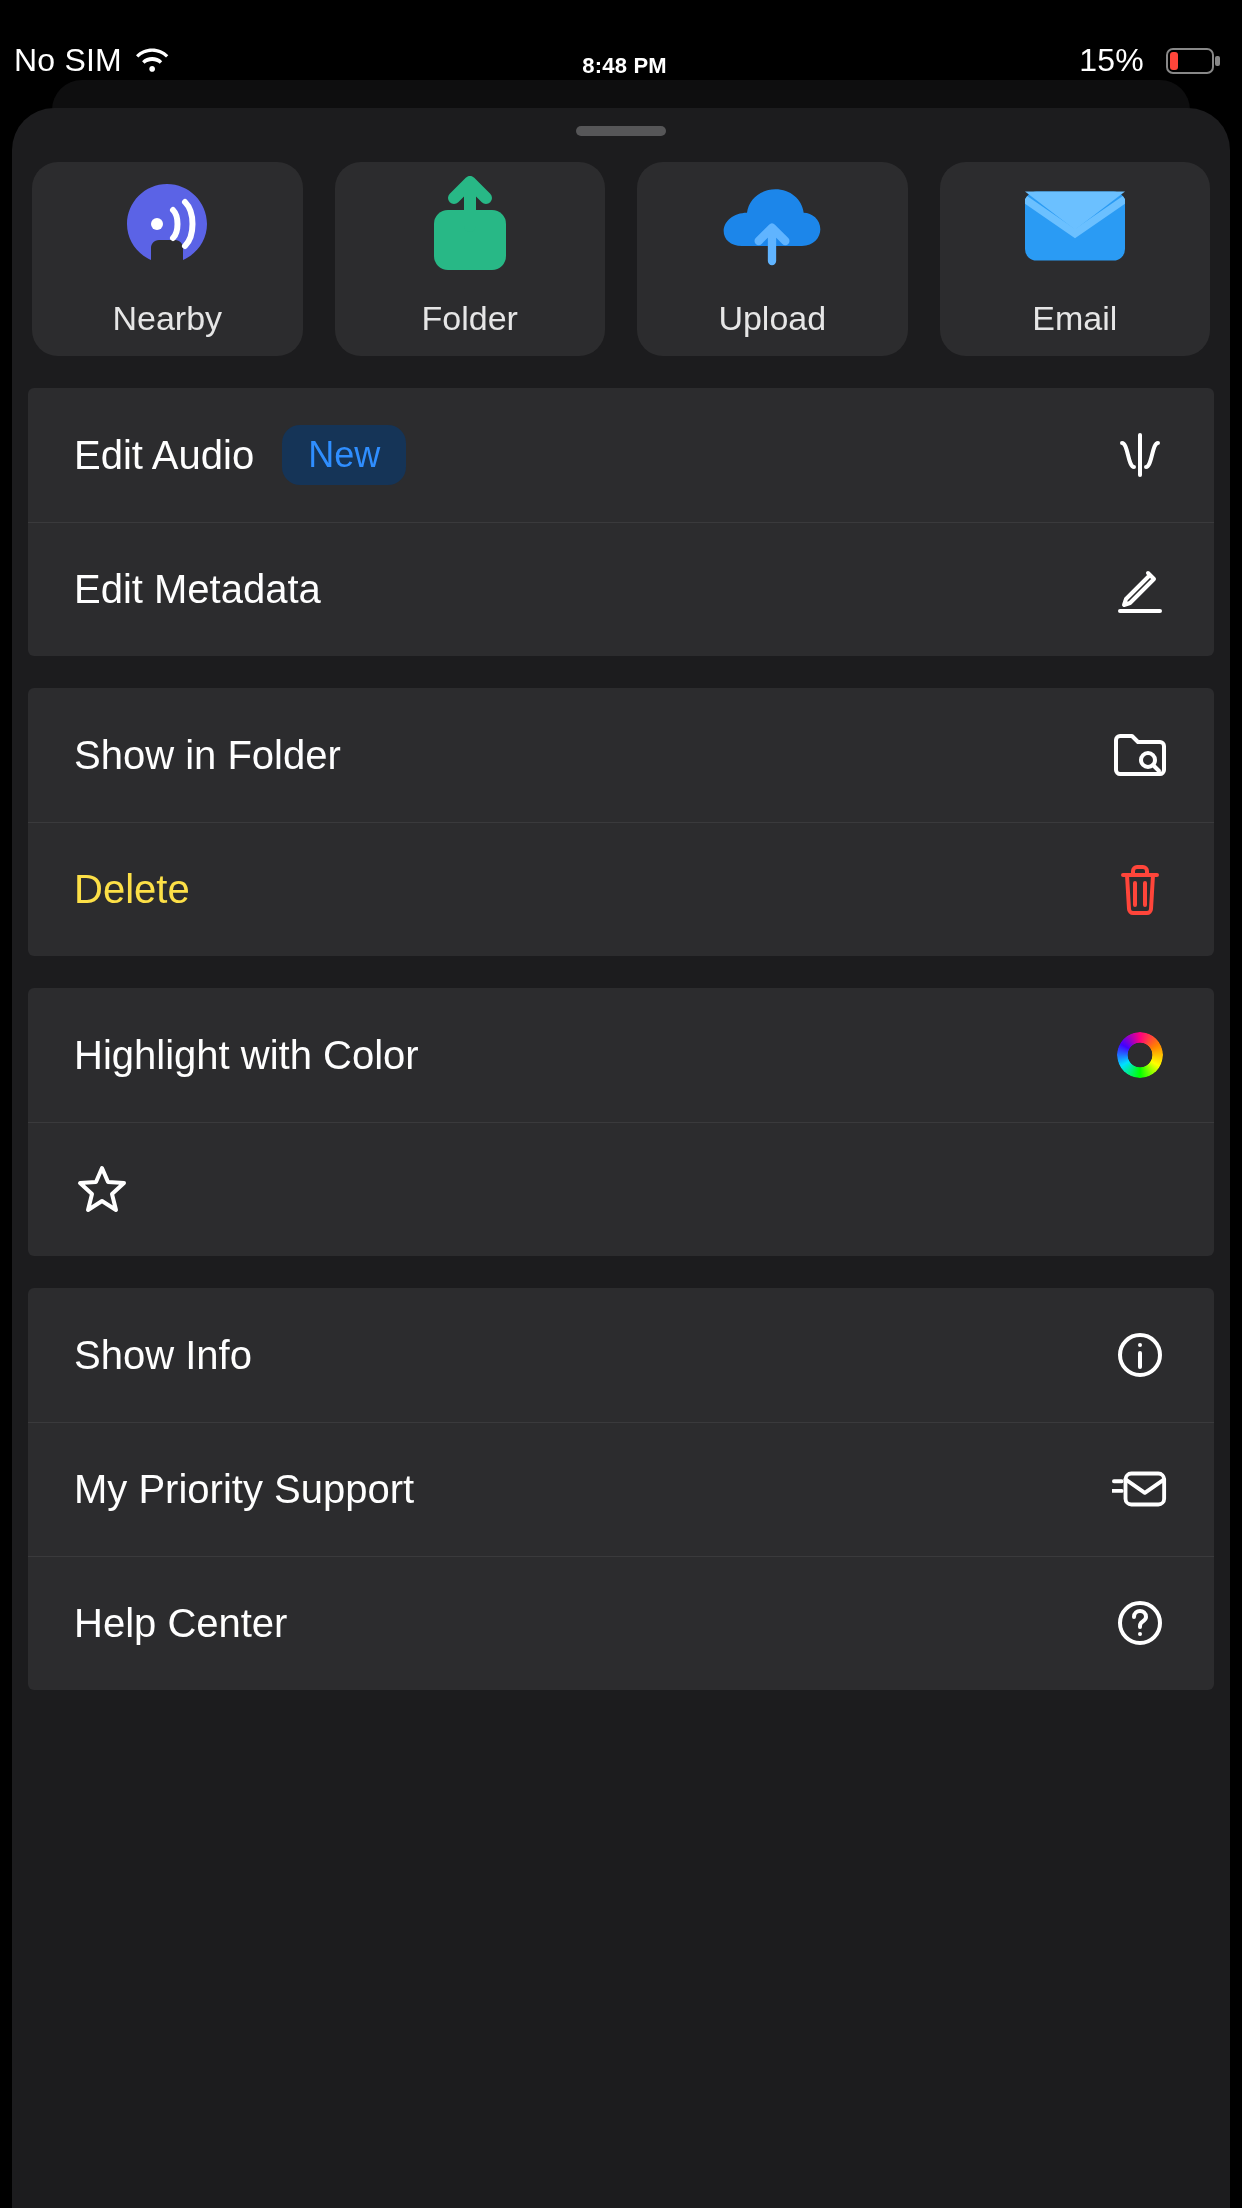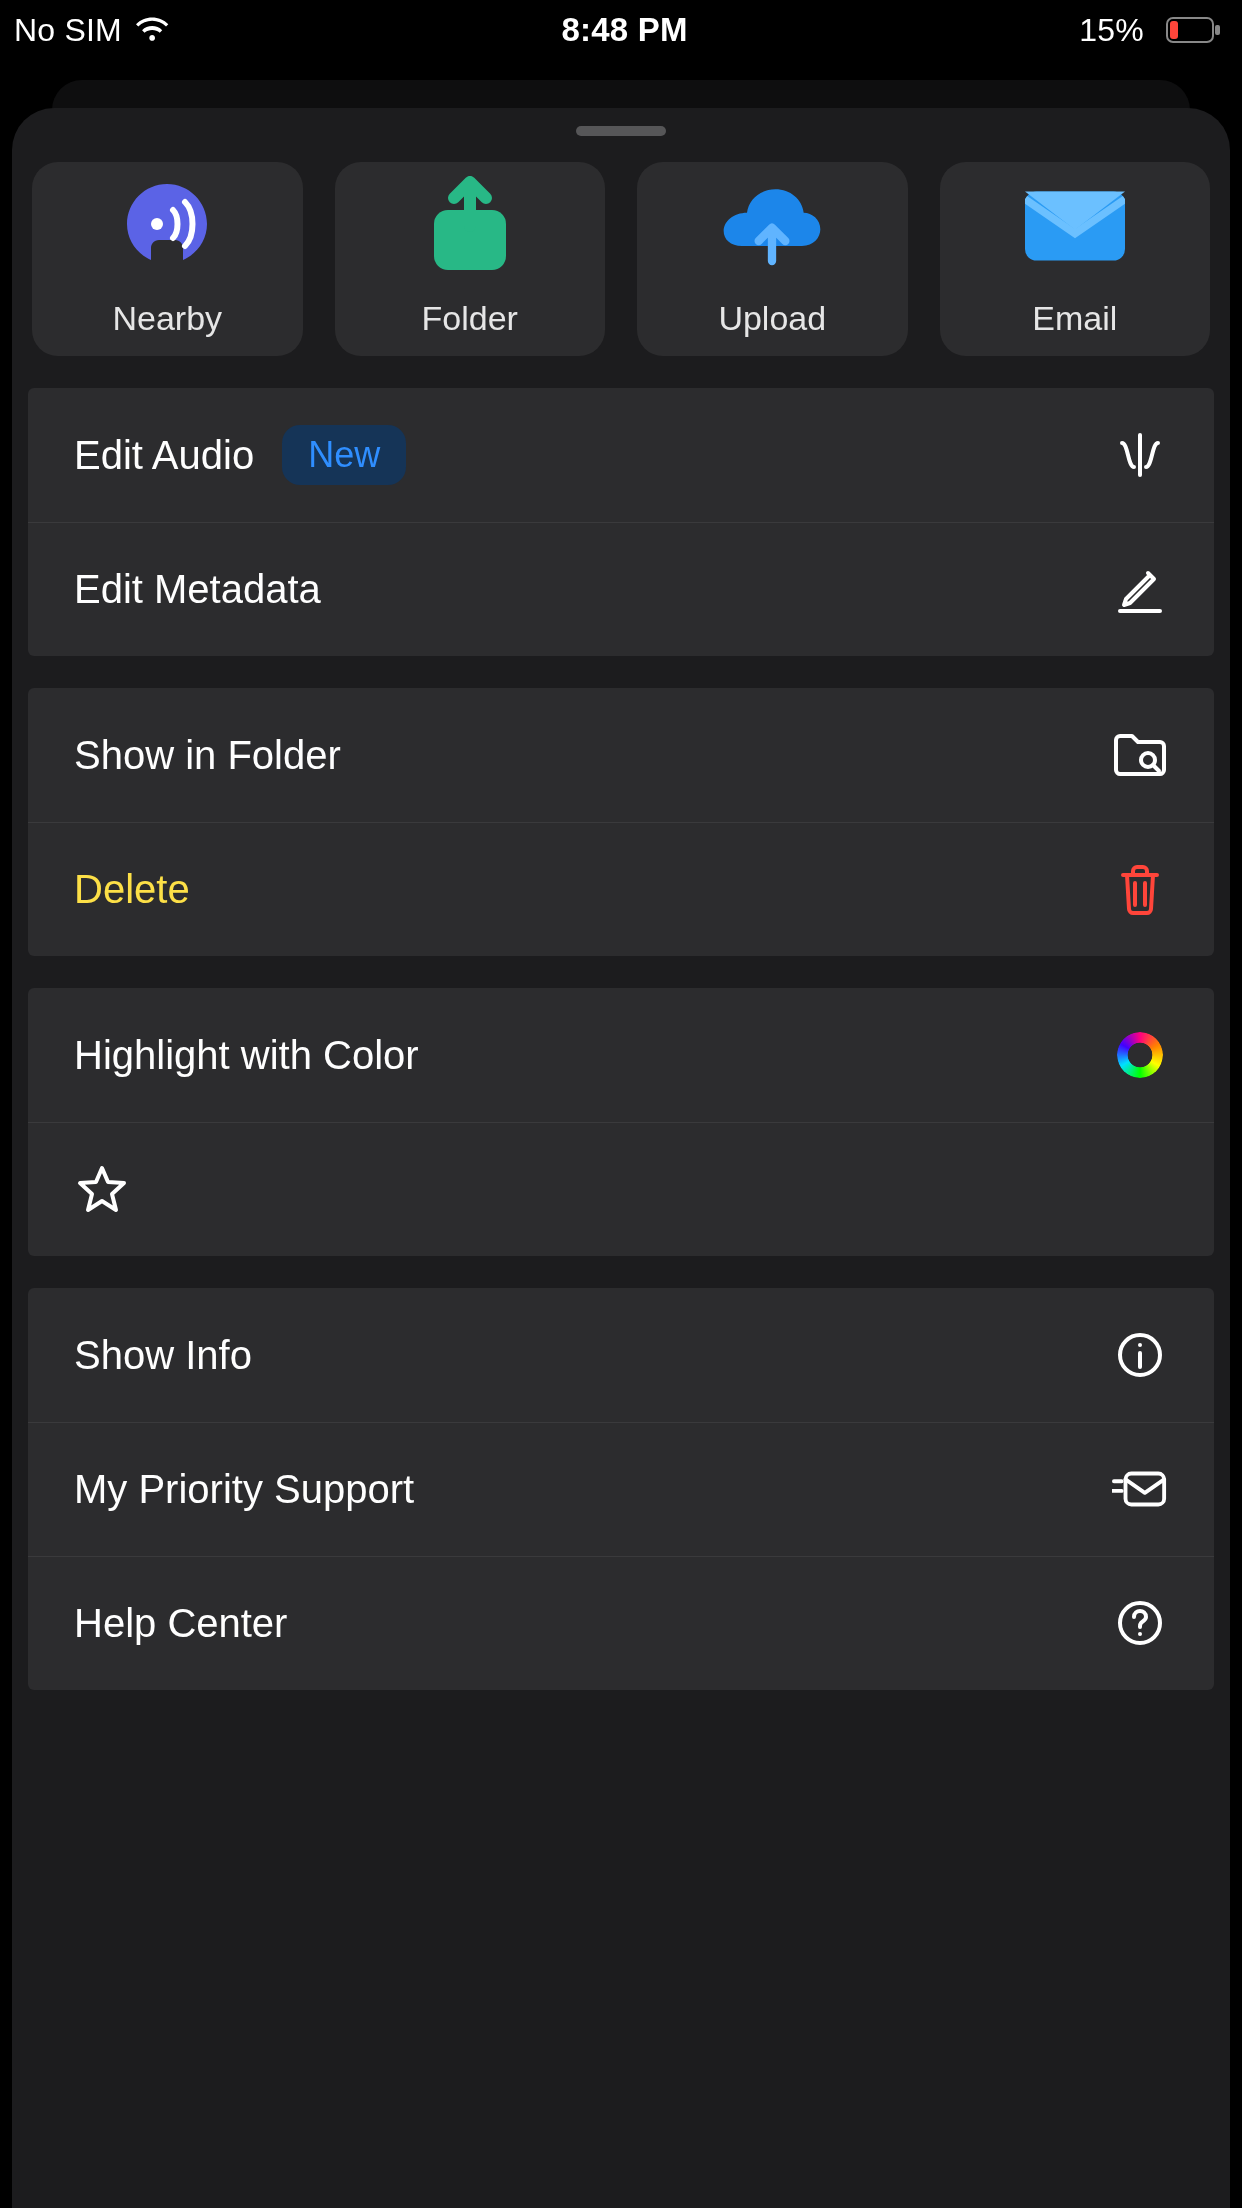--- a/index.html
+++ b/index.html
@@ -9,30 +9,31 @@
     background: #000;
     font-family: -apple-system, "SF Pro Text", "Helvetica Neue", Arial, sans-serif;
     color: #fff;
     overflow: hidden;
   }
 
   
   .statusbar {
     height: 60px;
     display: flex;
-    align-items: center;
+    align-items: flex-end;
     justify-content: space-between;
     padding: 0 20px 0 14px;
     font-size: 32px;
     font-weight: 400;
     letter-spacing: 0.2px;
+    margin-top: 19px;
   }
   .status-left { display:flex; align-items:center; gap:14px; }
   .status-right { display:flex; align-items:center; gap:22px; }
-  .status-time { font-weight:600; font-size:33px; }
+  .status-time { font-weight:600; font-size:22px; }
 
   
   .sheet-stack {
     position: absolute;
     left: 52px; right: 52px; top: 80px;
     height: 30px;
     background: #1c1c1e;
     border-radius: 40px 40px 0 0;
     opacity: .5;
   }

